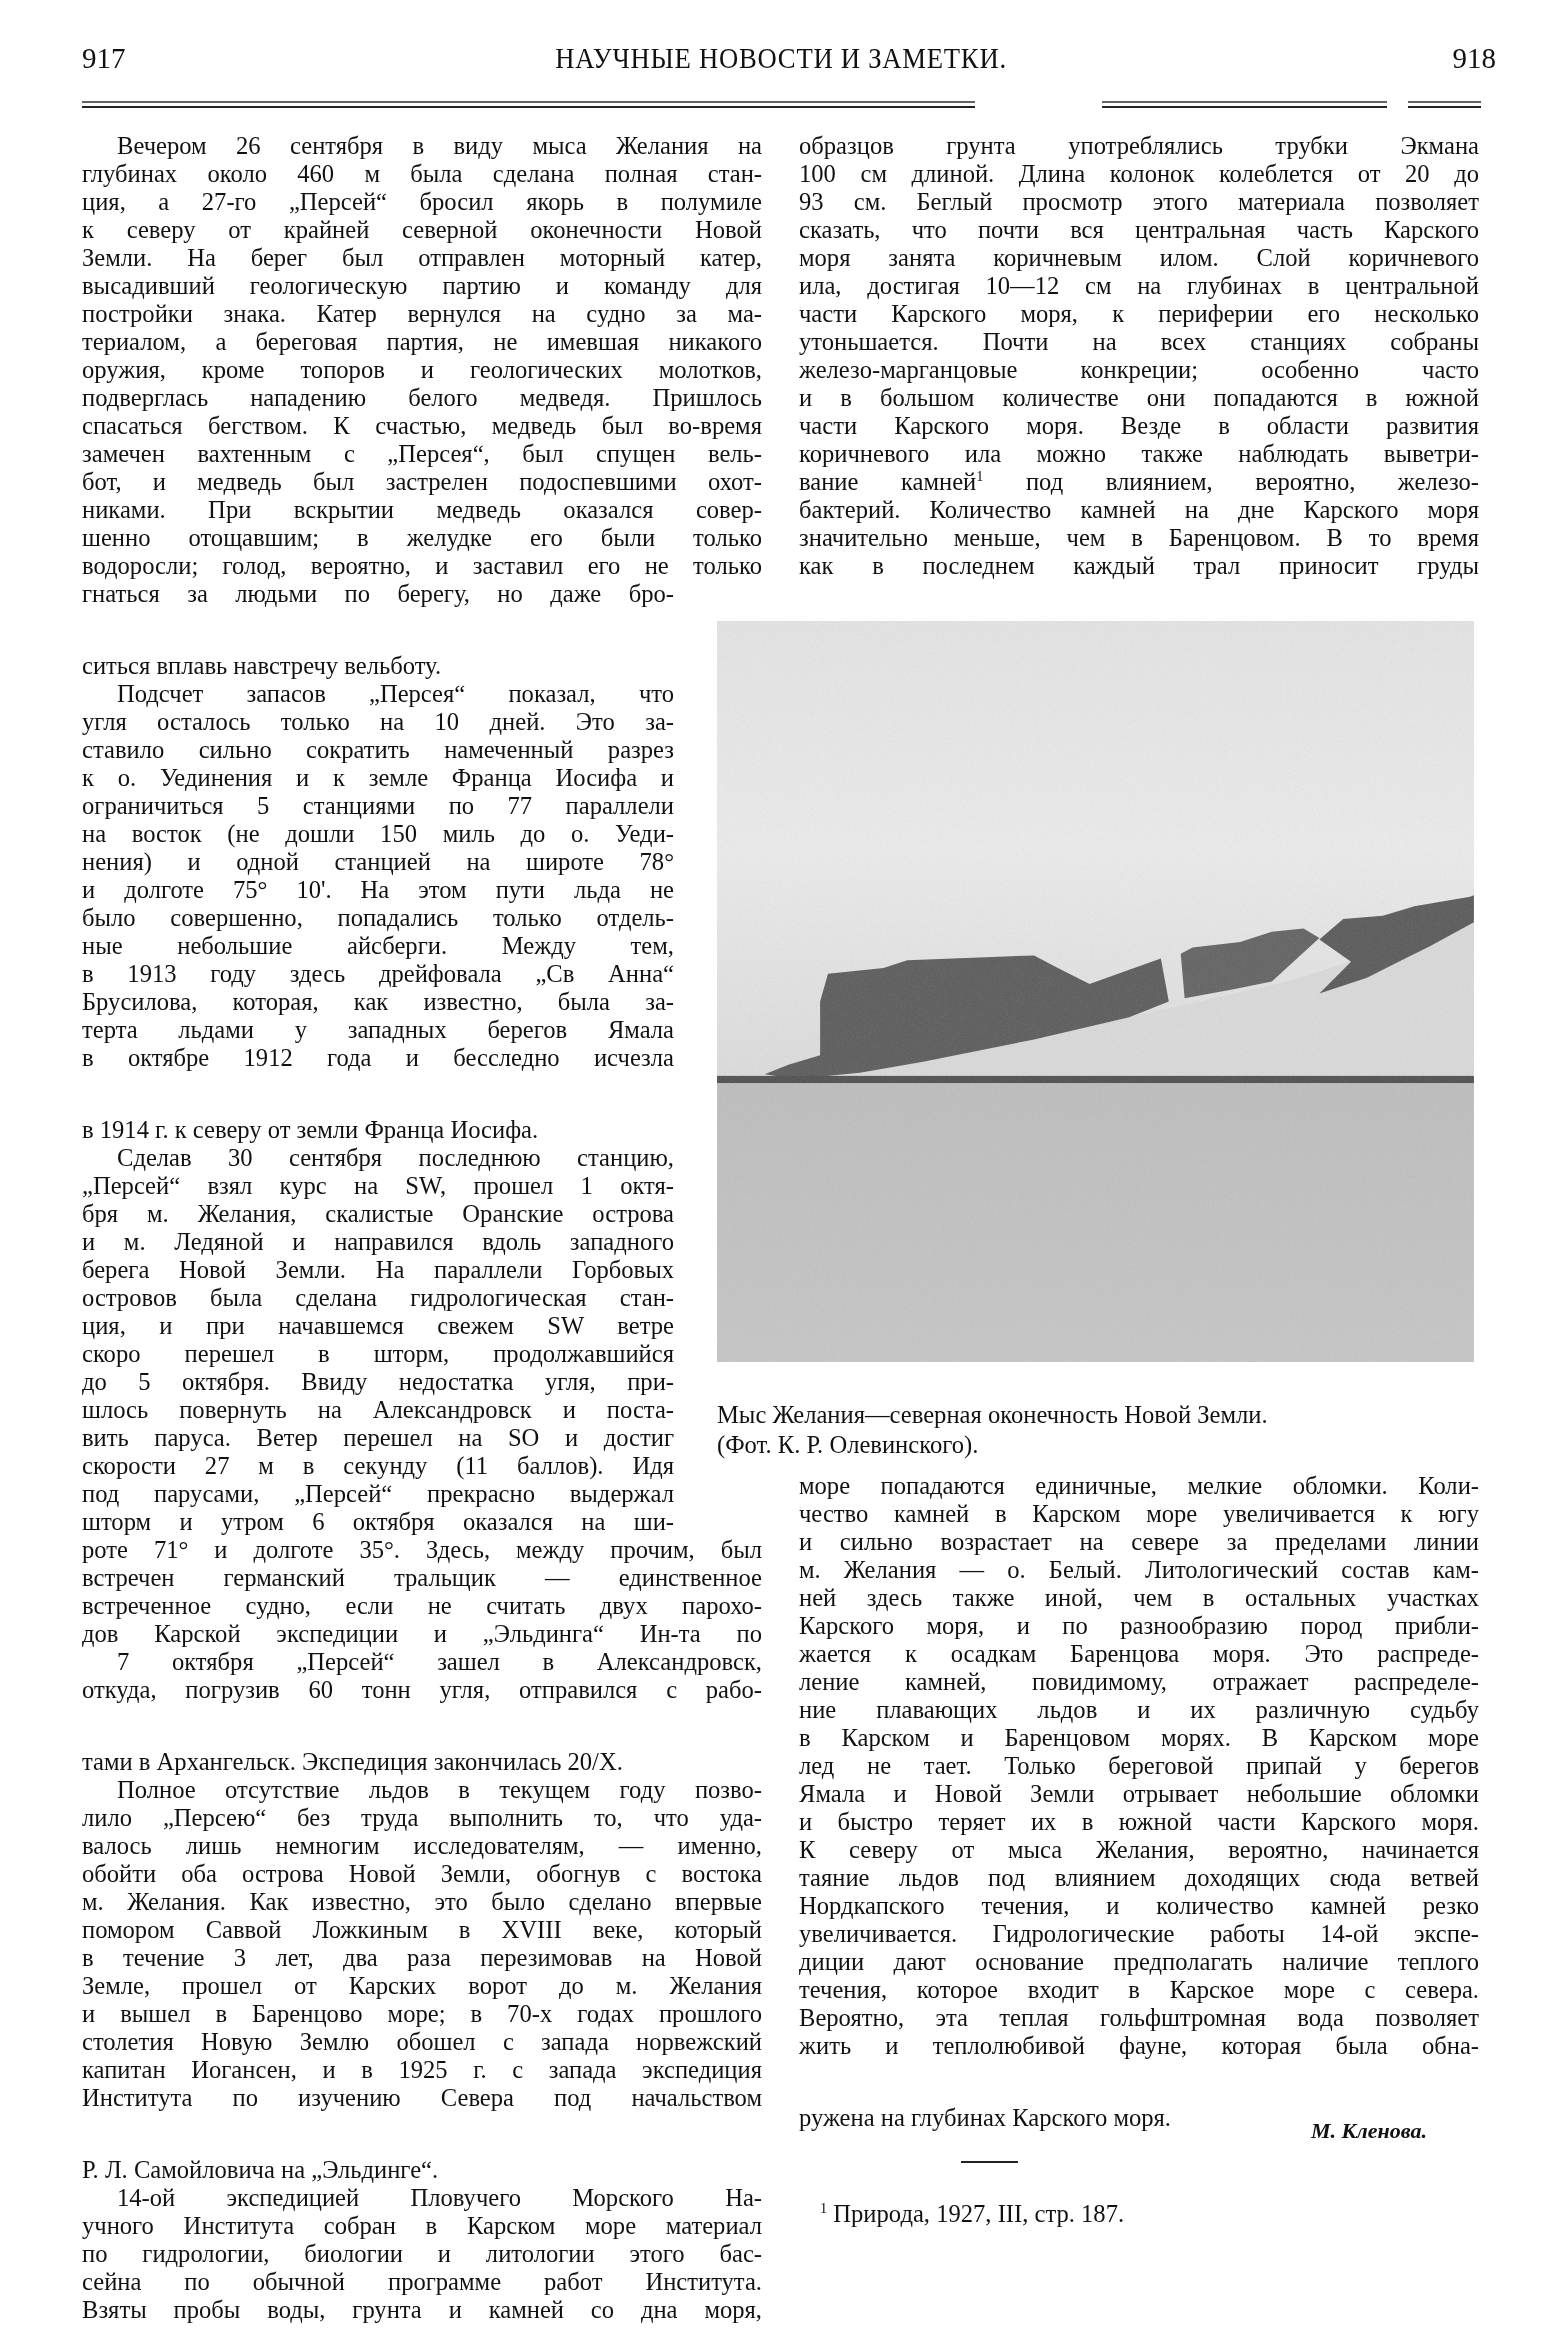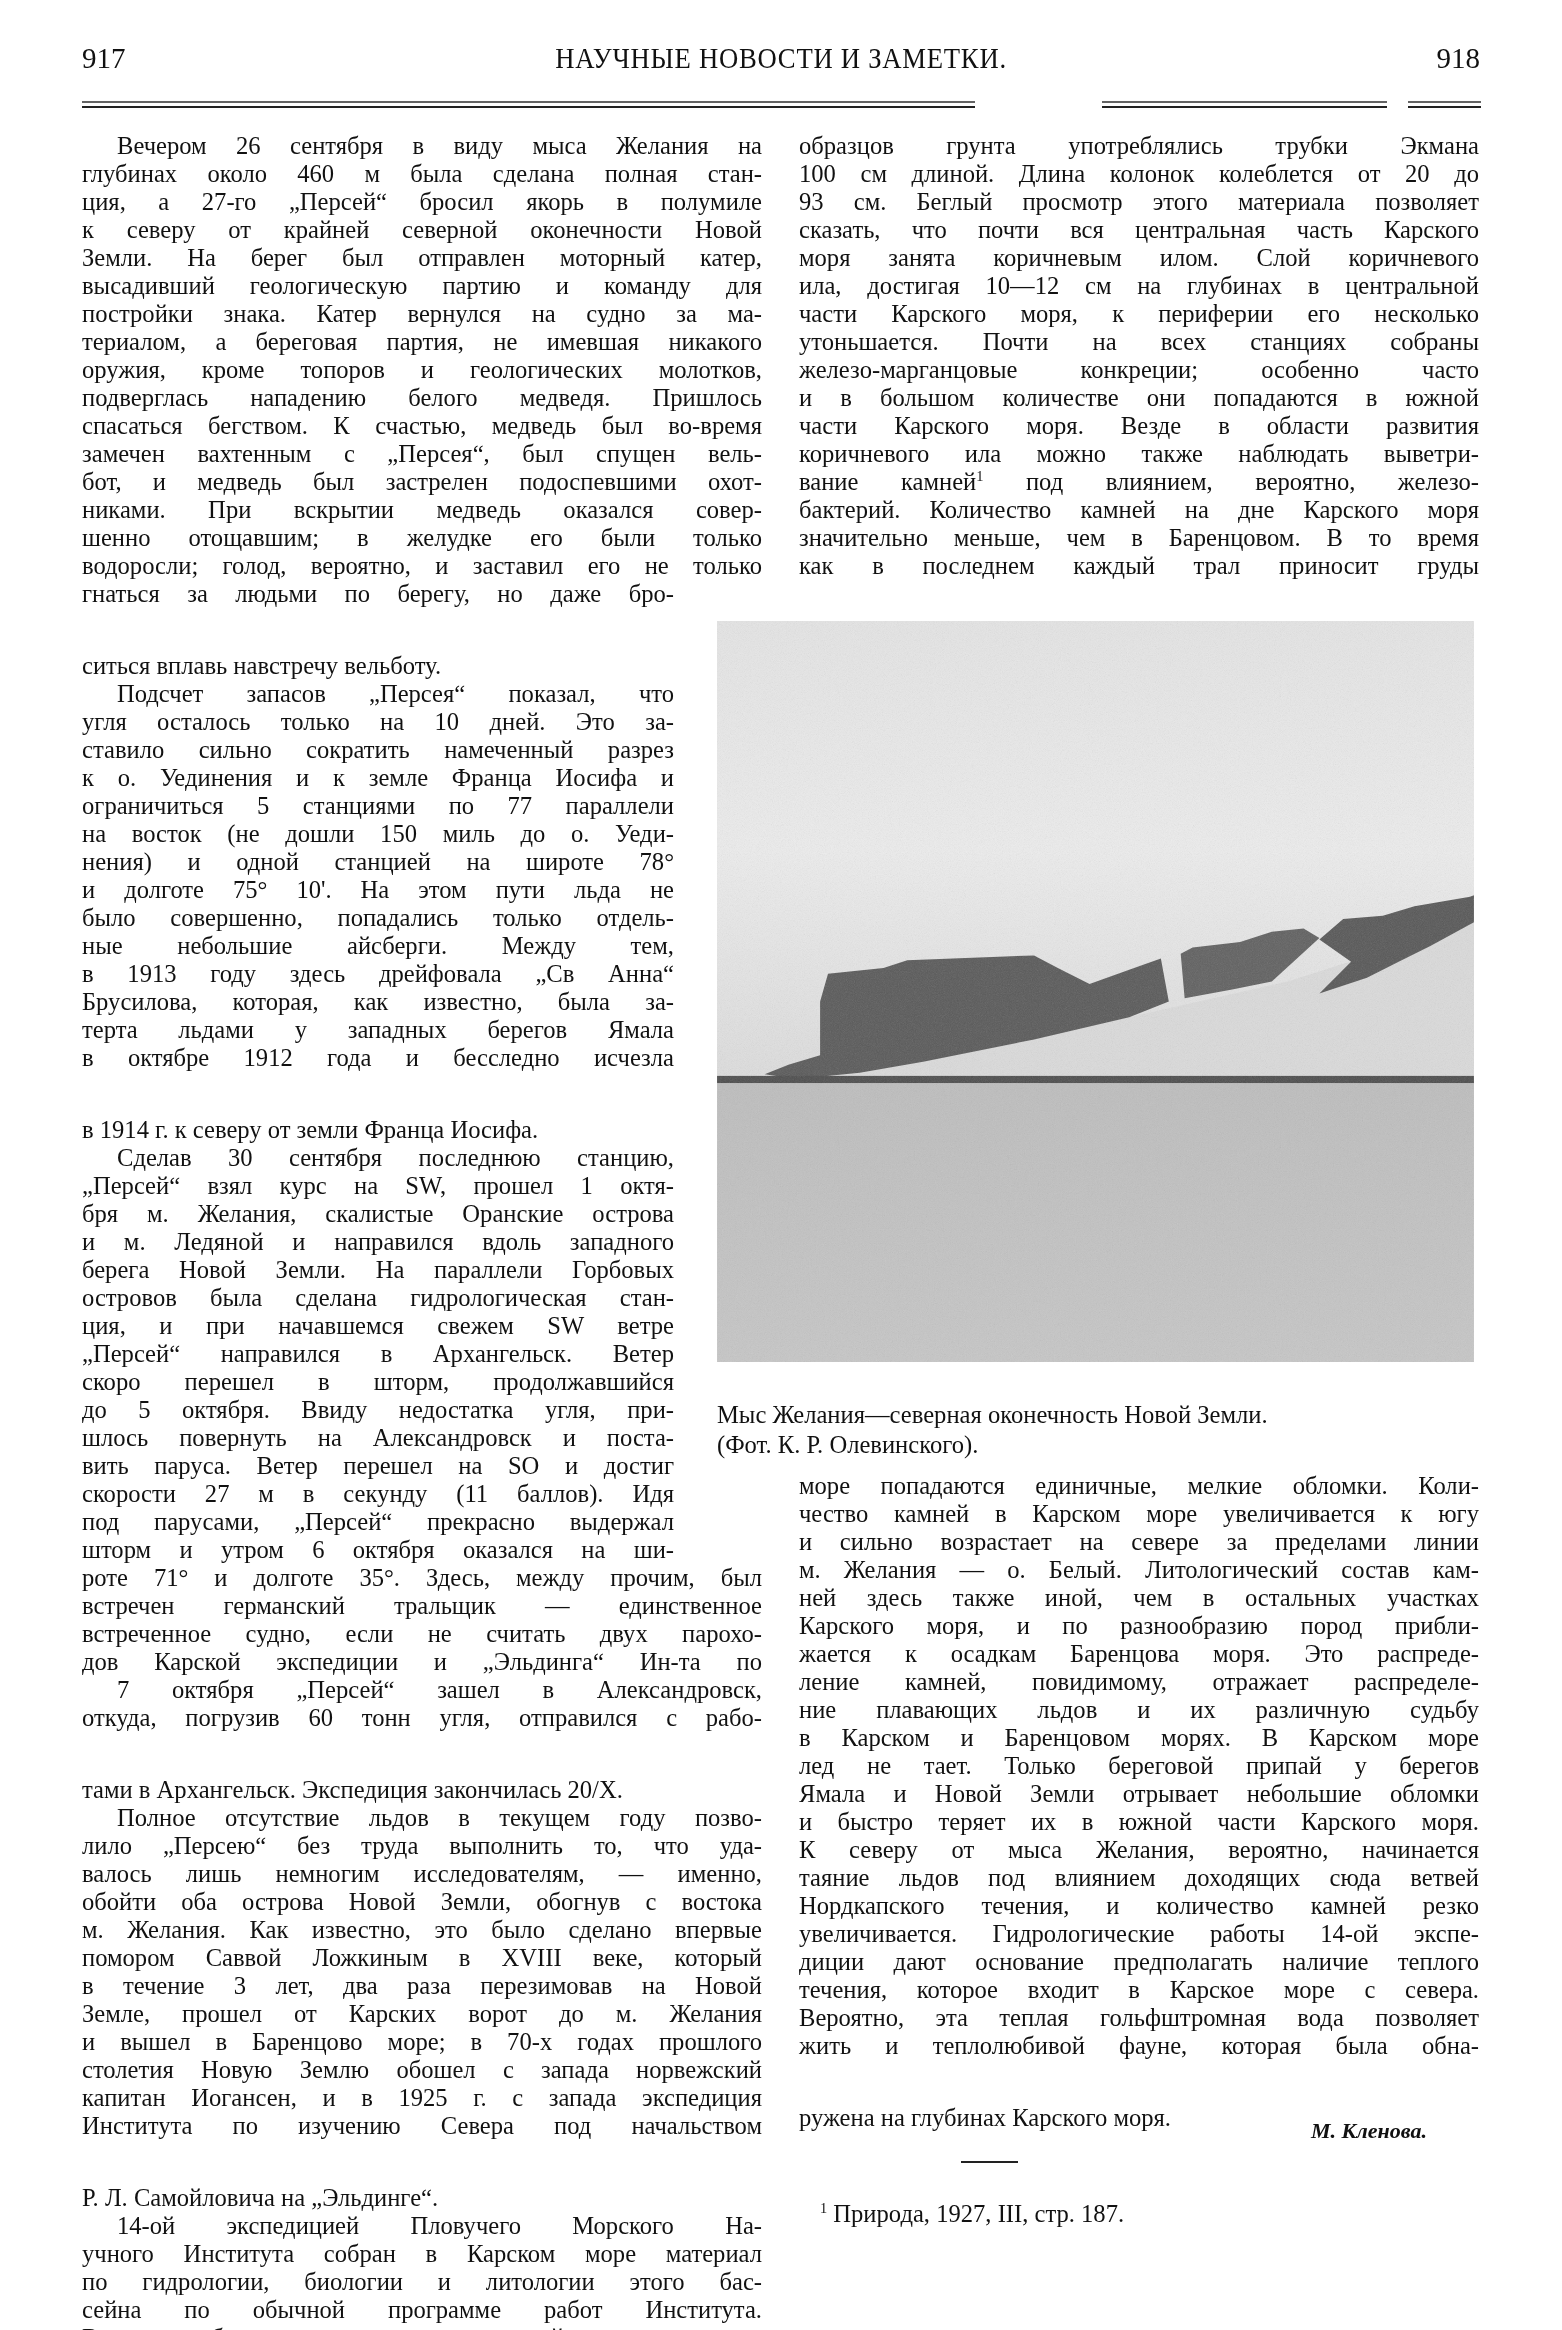--- a/index.html
+++ b/index.html
@@ -1,19 +1,19 @@
 <!DOCTYPE html>
 <html style="font-size:12.7px"><head>
 <meta charset="utf-8">
 <style>
   html, body { margin: 0; padding: 0; background: #ffffff; }
   body { width: 1562px; height: 2330px; position: relative; overflow: hidden; color: #111; }
   .hdr { position: absolute; font-family: "Liberation Serif", serif; font-size: 29px; top: 41px; line-height: 35px; }
   .pn-left { left: 82px; }
-  .pn-right { right: 82px; text-align: right; }
+  .pn-right { right: 66px; text-align: right; }
   .title { left: 0; width: 1562px; text-align: center; letter-spacing: 0.8px; transform: scaleX(0.92); transform-origin: center; }
   .rule { position: absolute; left: 82px; width: 1399px; height: 2.4px; background: #222; }
   .rule.r1 { top: 101px; opacity: 0.7; }
   .rule.r2 { top: 106px; }
   .rule-gap { position: absolute; top: 98px; height: 12.7px; background: #fff; }
   .col { position: absolute; font-family: "Liberation Serif", serif; font-size: 24.6px; line-height: 28px; }
   .ln { display: block; height: 28px; white-space: nowrap; overflow: visible; text-align: justify; text-align-last: justify; }
   .ln.last { text-align-last: left; margin-top: 44px; }
   .ln.ind { text-indent: 35px; }
   #col-left { left: 82px; top: 132px; }
@@ -76,21 +76,20 @@
     <span class="ln n">терта льдами у западных берегов Ямала</span>
     <span class="ln n">в октябре 1912 года и бесследно исчезла</span>
     <span class="ln last n">в 1914 г. к северу от земли Франца Иосифа.</span>
     <span class="ln ind n">Сделав 30 сентября последнюю станцию,</span>
     <span class="ln n">„Персей“ взял курс на SW, прошел 1 октя-</span>
     <span class="ln n">бря м. Желания, скалистые Оранские острова</span>
     <span class="ln n">и м. Ледяной и направился вдоль западного</span>
     <span class="ln n">берега Новой Земли. На параллели Горбовых</span>
     <span class="ln n">островов была сделана гидрологическая стан-</span>
     <span class="ln n">ция, и при начавшемся свежем SW ветре</span>
-    <span class="ln n">„Персей“ направился в Архангельск. Ветер</span>
     <span class="ln n">скоро перешел в шторм, продолжавшийся</span>
     <span class="ln n">до 5 октября. Ввиду недостатка угля, при-</span>
     <span class="ln n">шлось повернуть на Александровск и поста-</span>
     <span class="ln n">вить паруса. Ветер перешел на SO и достиг</span>
     <span class="ln n">скорости 27 м в секунду (11 баллов). Идя</span>
     <span class="ln n">под парусами, „Персей“ прекрасно выдержал</span>
     <span class="ln n">шторм и утром 6 октября оказался на ши-</span>
     <span class="ln">роте 71° и долготе 35°. Здесь, между прочим, был</span>
     <span class="ln">встречен германский тральщик — единственное</span>
     <span class="ln">встреченное судно, если не считать двух парохо-</span>

